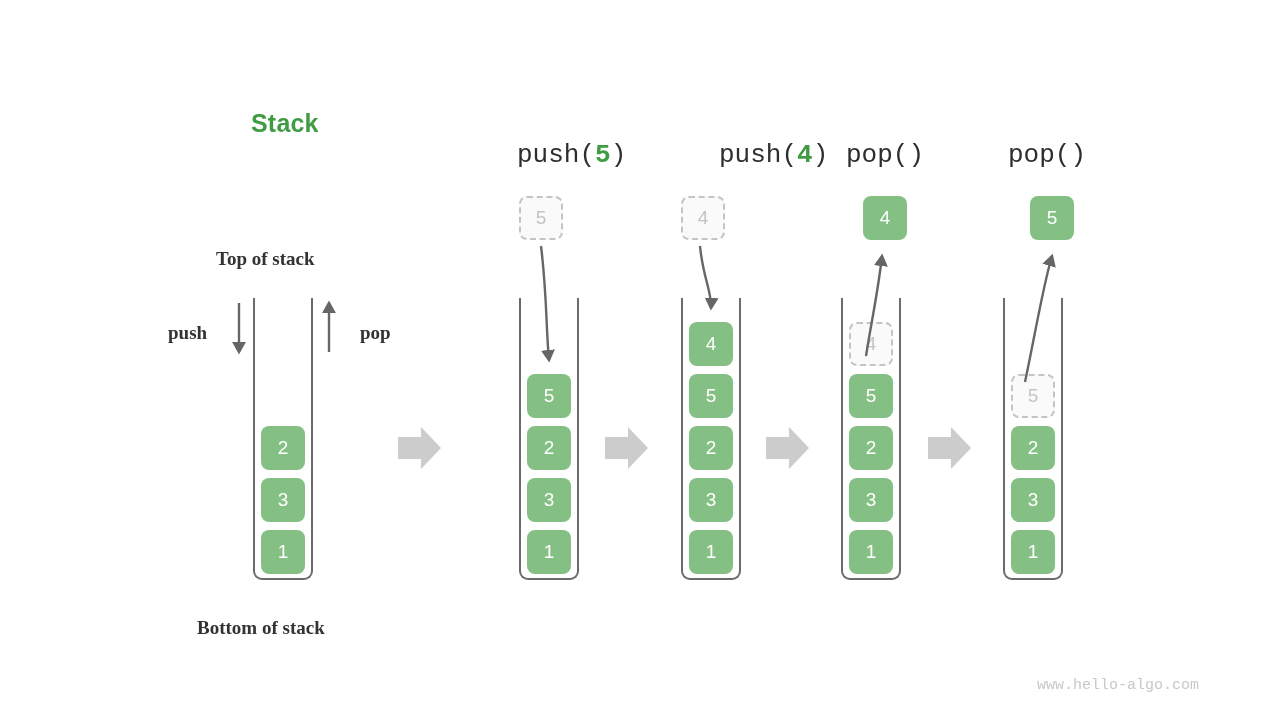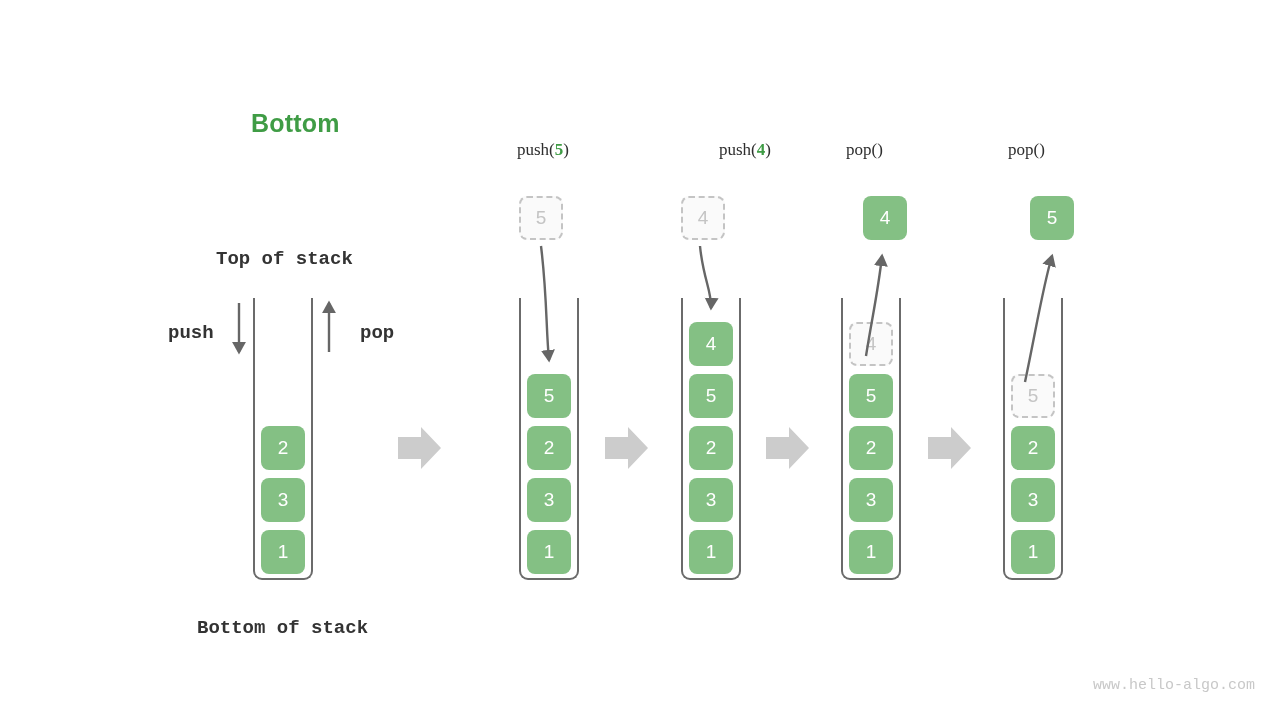--- a/index.html
+++ b/index.html
@@ -24,29 +24,29 @@
   
   .diagram-title {
     font-family: "Liberation Sans", sans-serif;
     font-weight: bold;
     font-size: 25px;
     color: #3f9c45;
     letter-spacing: 0.2px;
     white-space: nowrap;
   }
   .bold-label {
-    font-family: Liberation Mono, monospace;
+    font-family: Liberation Serif, serif;
     font-weight: bold;
     font-size: 19px;
     color: #333333;
     white-space: nowrap;
   }
   .op-label {
-    font-family: Liberation Serif, serif;
-    font-size: 17px;
+    font-family: Liberation Mono, monospace;
+    font-size: 26px;
     color: #2e2e2e;
     white-space: nowrap;
     letter-spacing: 0px;
   }
   .op-label .arg { color: #3f9c45; font-weight: bold; }
   .watermark {
     font-family: "Liberation Mono", "DejaVu Sans Mono", monospace;
     font-size: 15px;
     color: #c8c8c8;
     white-space: nowrap;
@@ -93,21 +93,21 @@
     width: 1280px;
     height: 720px;
     pointer-events: none;
   }
 </style>
 </head>
 <body>
 
 <div id="stage">
 
-  <div class="abs diagram-title" style="left:251px; top:109px;">Bottom</div>
+  <div class="abs diagram-title" style="left:251px; top:109px;">Stack</div>
 
   <div class="abs bold-label" style="left:216px; top:248px;">Top of stack</div>
   <div class="abs bold-label" style="left:197px; top:617px;text-align:center;">Bottom of stack</div>
   <div class="abs bold-label" style="left:168px; top:322px;text-align:center;">push</div>
   <div class="abs bold-label" style="left:360px; top:322px;">pop</div>
 
   <div class="abs op-label" style="left:517px; top:140px;">
     <span>push(</span><span class="arg">5</span><span>)</span>
   </div>
 
@@ -151,21 +151,21 @@
   <div class="abs cell filled" style="left:849px; top:478px;">3</div>
   <div class="abs cell filled" style="left:849px; top:530px;">1</div>
 
   <div class="abs cell filled" style="left:1030px; top:196px;">5</div>
   <div class="abs container-u" style="left:1003px; top:298px; width:60px; height:282px;"></div>
   <div class="abs cell ghost" style="left:1011px; top:374px;">5</div>
   <div class="abs cell filled" style="left:1011px; top:426px;">2</div>
   <div class="abs cell filled" style="left:1011px; top:478px;">3</div>
   <div class="abs cell filled" style="left:1011px; top:530px;">1</div>
 
-  <div class="abs watermark" style="left:1093px; top:677px;">www.hello-algo.com</div>
+  <div class="abs watermark" style="left:1037px; top:677px;">www.hello-algo.com</div>
 
   <svg class="overlay" viewBox="0 0 1280 720">
     <defs>
       <marker id="mk-dark" markerWidth="7" markerHeight="7" refX="4.2" refY="3.3" orient="auto" markerUnits="strokeWidth">
         <path d="M0,0.4 L5.2,3.3 L0,6.2 z" fill="#666666"></path>
       </marker>
     </defs>
 
     <line x1="239" y1="303" x2="239" y2="352" stroke="#666666" stroke-width="2.4" marker-end="url(#mk-dark)"></line>
     <line x1="329" y1="352" x2="329" y2="303" stroke="#666666" stroke-width="2.4" marker-end="url(#mk-dark)"></line>

